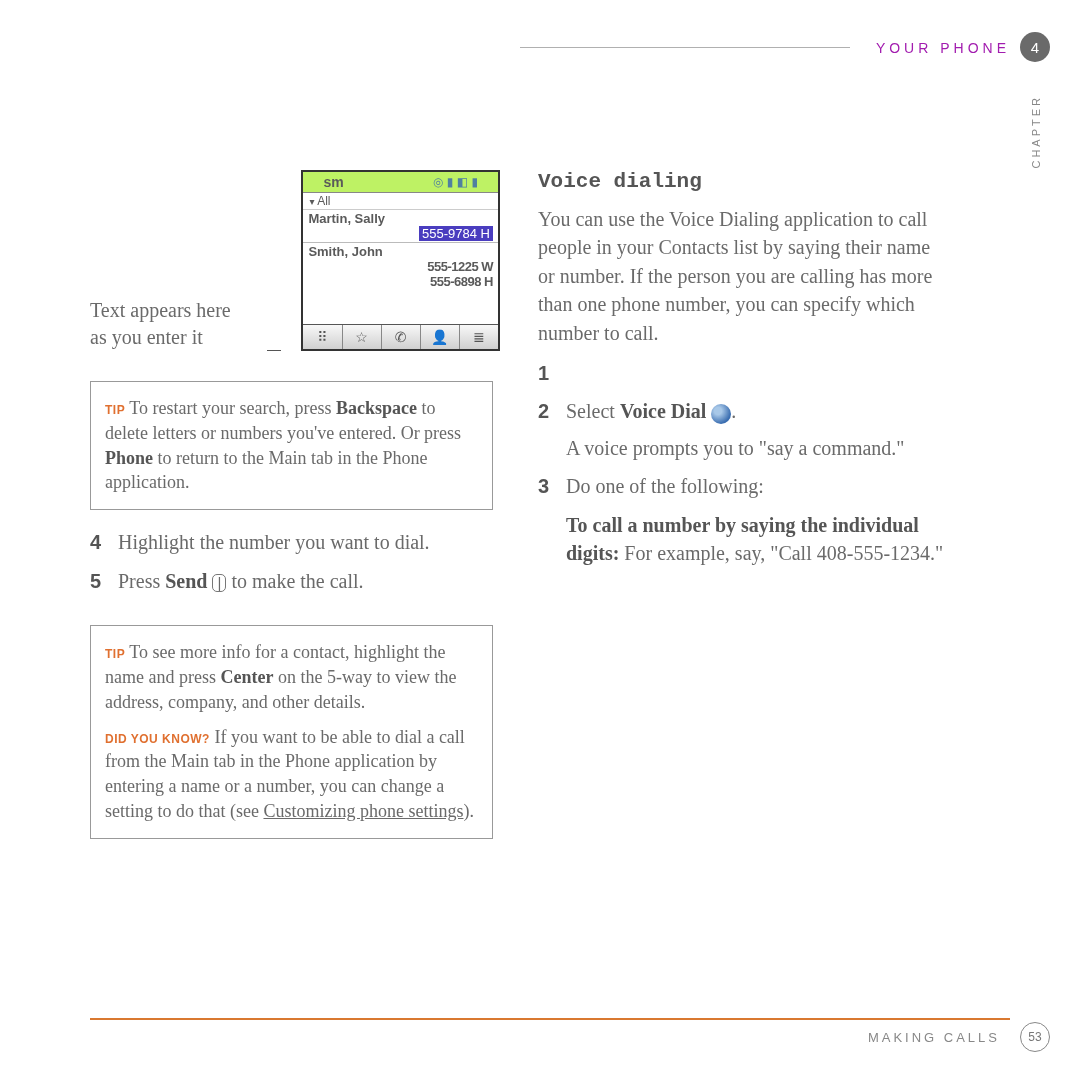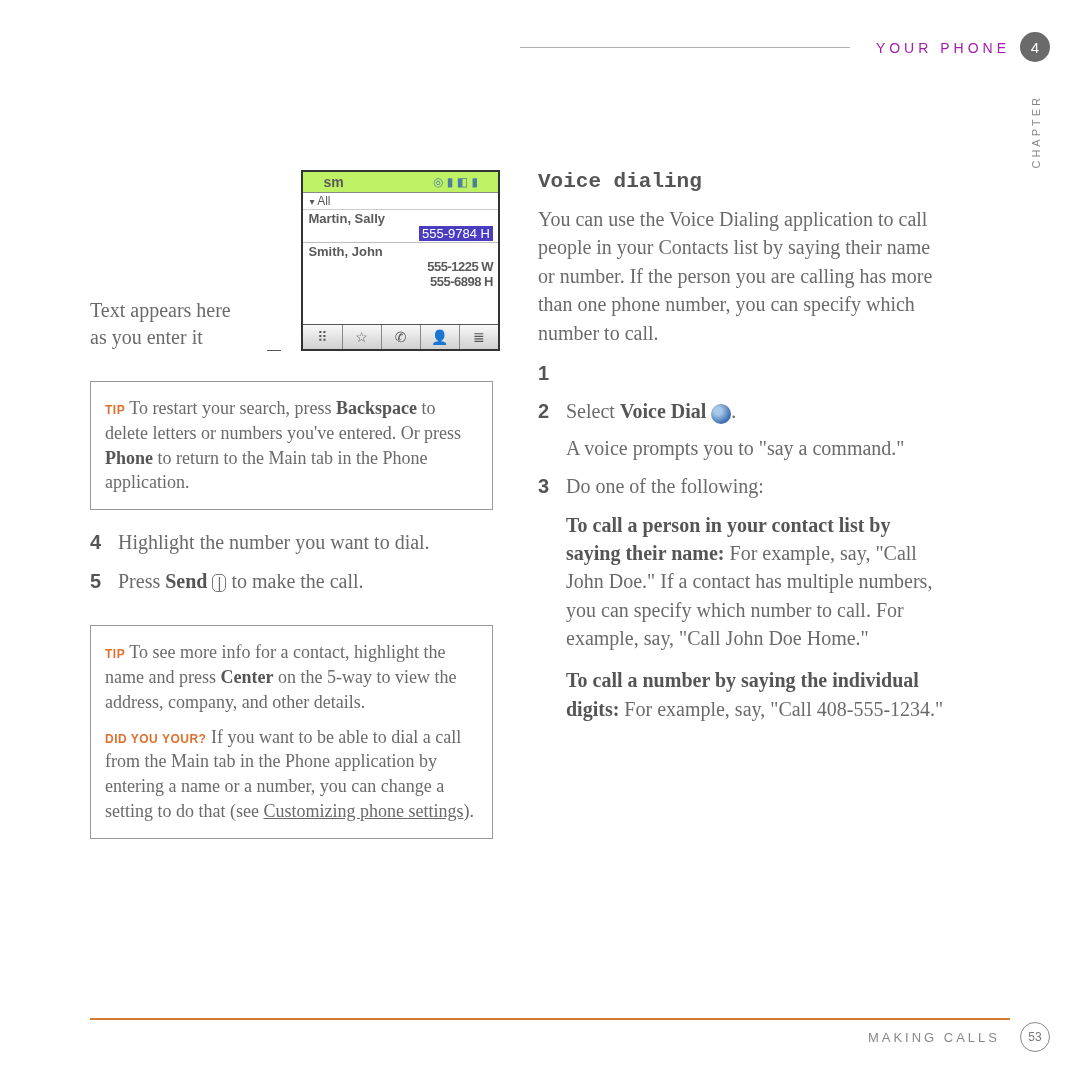--- a/index.html
+++ b/index.html
@@ -304,21 +304,21 @@
           </span>
         </li>
       </ul>
 
       <div class="tipbox">
         <p>
           <span class="tip-label">TIP</span>
           <span>To see more info for a contact, highlight the name and press </span><span class="bold">Center</span><span> on the 5-way to view the address, company, and other details.</span>
         </p>
         <p>
-          <span class="tip-label">DID YOU YOUR?</span>
+          <span class="tip-label">DID YOU KNOW?</span>
           <span>If you want to be able to dial a call from the Main tab in the Phone application by entering a name or a number, you can change a setting to do that (see </span><span class="link">Customizing phone settings</span><span>).</span>
         </p>
       </div>
     </div>
 
     <div class="col col-r">
       <div class="section-h">Voice dialing</div>
       <p>You can use the Voice Dialing application to call people in your Contacts list by saying their name or number. If the person you are calling has more than one phone number, you can specify which number to call.</p>
 
       <ul class="steps">
@@ -334,23 +334,20 @@
             <span>A voice prompts you to "say a command."</span>
           </span>
         </li>
         <li>
           <span class="step-num">3</span>
           <span>Do one of the following:</span>
         </li>
       </ul>
 
       <p class="sub-block">
-        <span class="bold">To call a person in your contact list by saying their name:</span><span> For example, say, "Call John Doe." If a contact has multiple numbers, you can specify which number to call. For example, say, "Call John Doe Home."</span>
-      </p>
-      <p class="sub-block">
         <span class="bold">To call a number by saying the individual digits:</span><span> For example, say, "Call 408-555-1234."</span>
       </p>
     </div>
   </div>
 
   <div class="footer-line"></div>
   <div class="footer-text">MAKING CALLS</div>
   <div class="page-num">53</div>
 </div>
 

